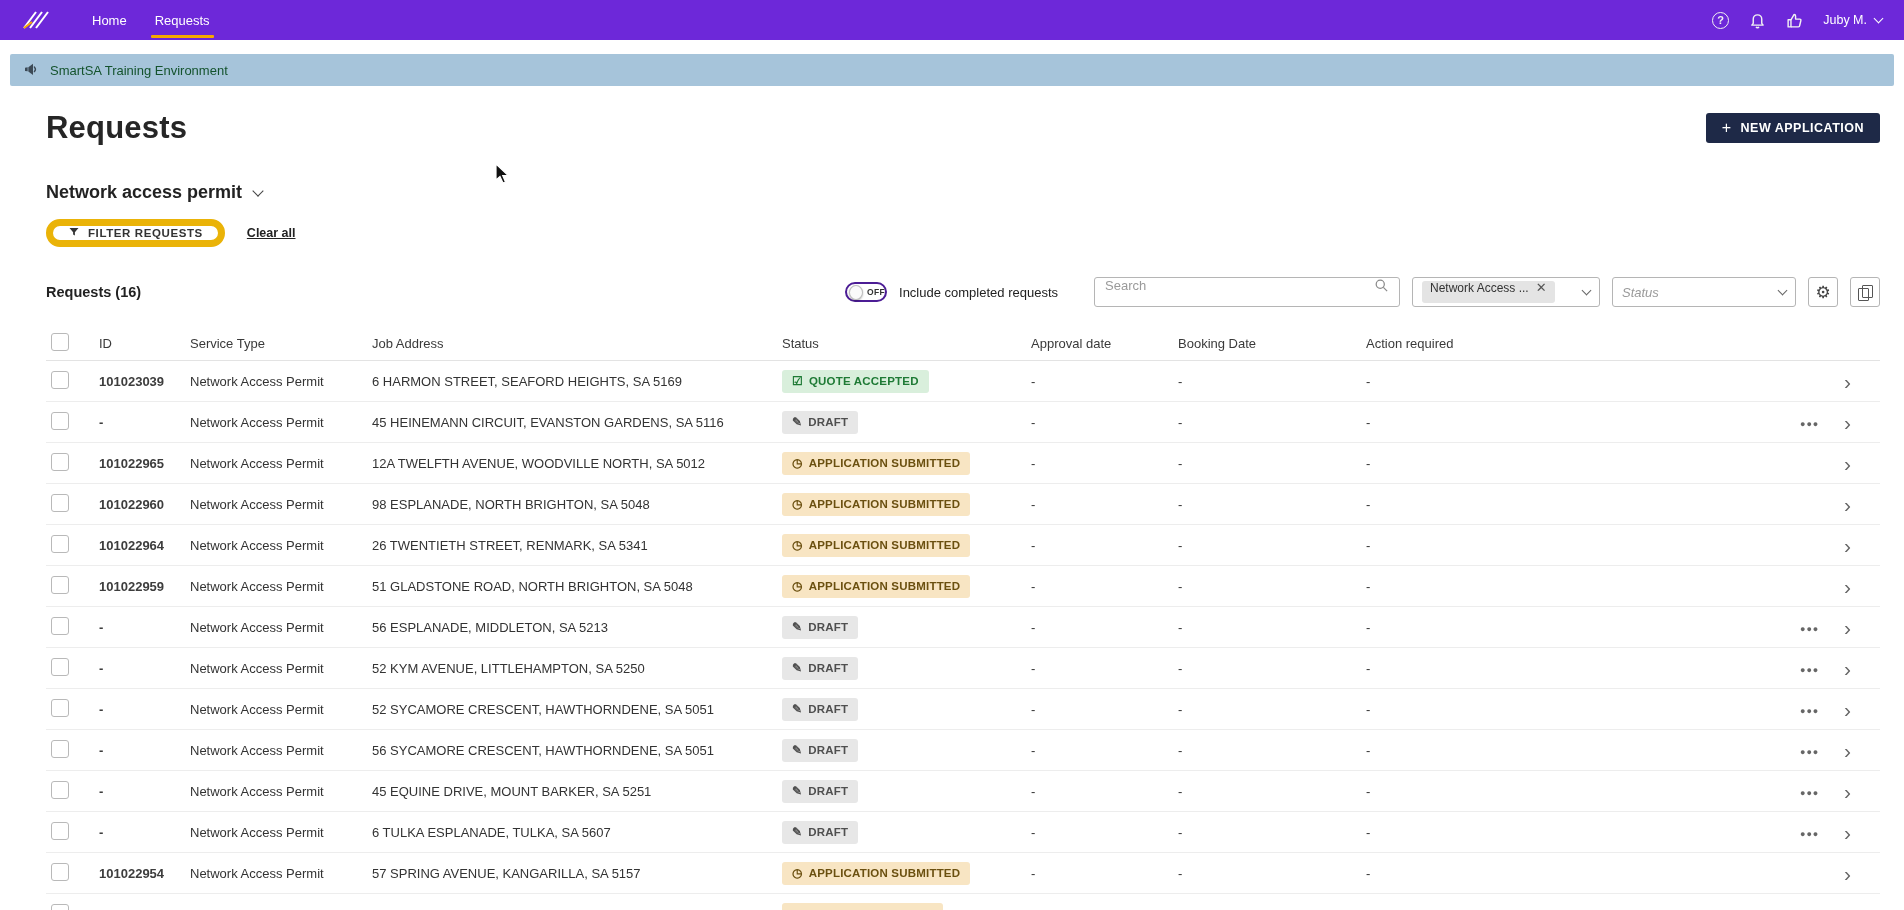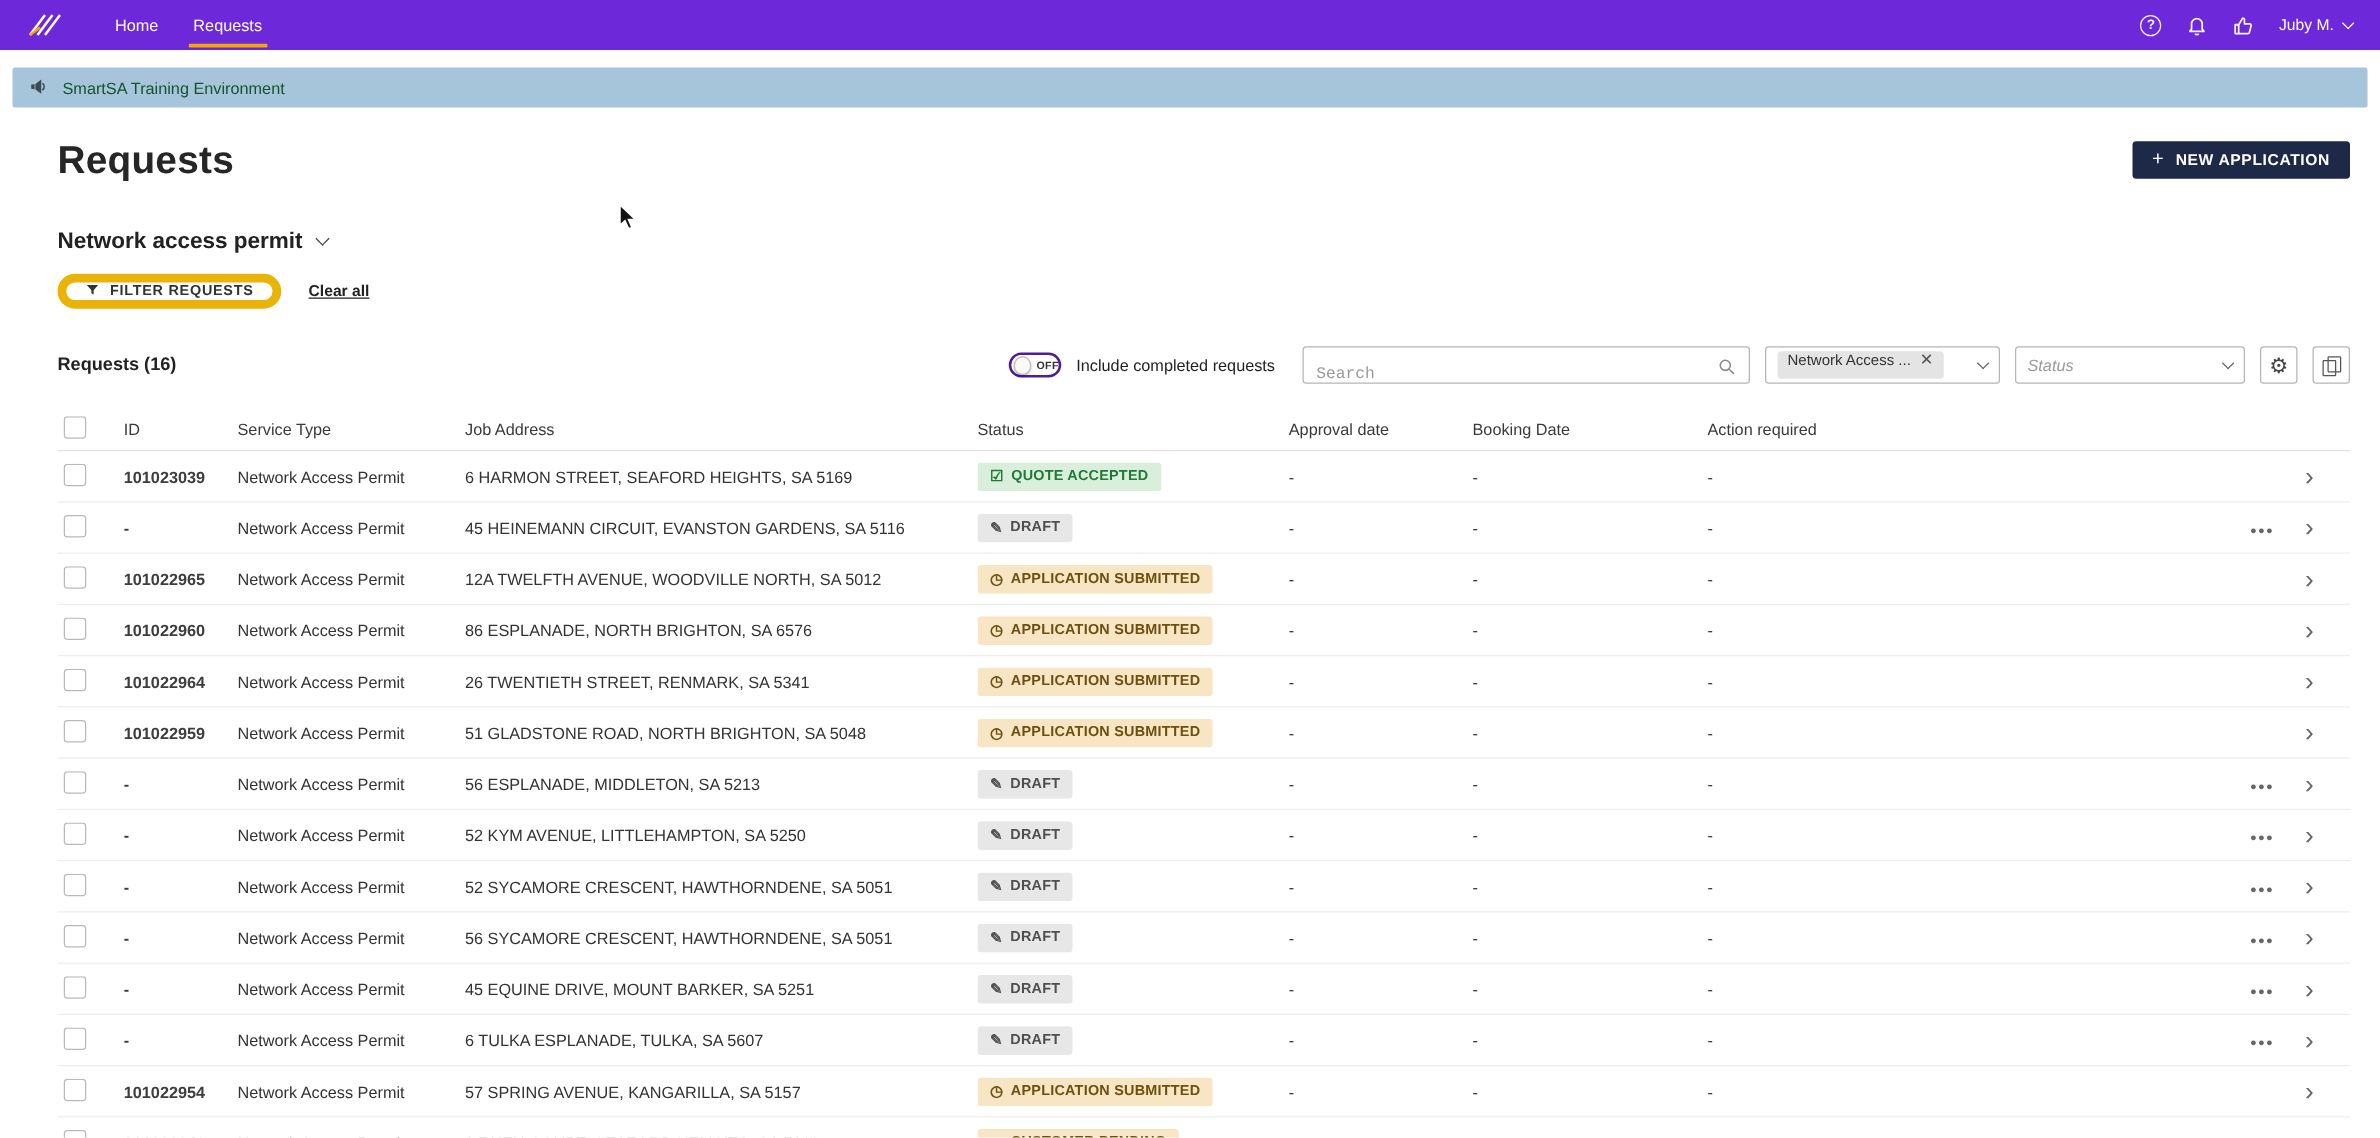--- a/index.html
+++ b/index.html
@@ -75,25 +75,25 @@
 
   .toggle {
     width:42px; height:20px; border:2px solid #4c1d95; border-radius:11px; background:#fff;
     position:relative; display:flex; align-items:center; cursor:pointer; flex:0 0 auto;
   }
   .toggle-knob {
     width:15px; height:15px; border-radius:50%; background:#fafafa;
     border:1px solid #bdbdbd; margin-left:2px; box-shadow:0 1px 2px rgba(0,0,0,.25);
   }
   .toggle-text { font-size:8.5px; font-weight:700; color:#333; margin-left:4px; letter-spacing:.3px; }
-  .include-label { font-size:13px; color:#222; margin-right:10px; }
+  .include-label { font-size:13px; color:#222; margin-right:24px; }
 
   .search-box {
-    width:358px; height:30px; border:1px solid #b5b5b5; border-radius:3px; background:#fff;
-    display:flex; align-items:flex-end; padding:0 10px;font-family:Liberation Mono, monospace;
+    width:306px; height:30px; border:1px solid #b5b5b5; border-radius:3px; background:#fff;
+    display:flex; align-items:flex-start; padding:0 10px;
   }
   .search-box input {
     border:none; outline:none; flex:1; font-family:inherit; font-size:13px; color:#333; background:transparent;
   }
   .search-box input::placeholder { color:#9a9a9a; }
 
   .select-box {
     height:30px; border:1px solid #b5b5b5; border-radius:3px; background:#fff;
     display:flex; align-items:center; padding:0 9px; cursor:pointer;
   }
@@ -334,21 +334,21 @@
     <div class="cell c-booking">-</div>
     <div class="cell c-action">-</div>
     <div class="cell"><span class="kebab" style="visibility: hidden;">●●●</span></div>
     <div class="cell"><span class="chev-right">›</span></div>
   </div>
 
   <div class="trow">
     <div class="cell"><span class="checkbox"></span></div>
     <div class="cell c-id">101022960</div>
     <div class="cell c-service">Network Access Permit</div>
-    <div class="cell c-address">86 ESPLANADE, NORTH BRIGHTON, SA 6576</div>
+    <div class="cell c-address">98 ESPLANADE, NORTH BRIGHTON, SA 5048</div>
     <div class="cell">
       <span class="chip" style="background: rgb(248, 229, 195); color: rgb(107, 80, 16);">
         <span class="chip-icon">◷</span>
         <span class="chip-label">APPLICATION SUBMITTED</span>
       </span>
     </div>
     <div class="cell c-approval">-</div>
     <div class="cell c-booking">-</div>
     <div class="cell c-action">-</div>
     <div class="cell"><span class="kebab" style="visibility: hidden;">●●●</span></div>

